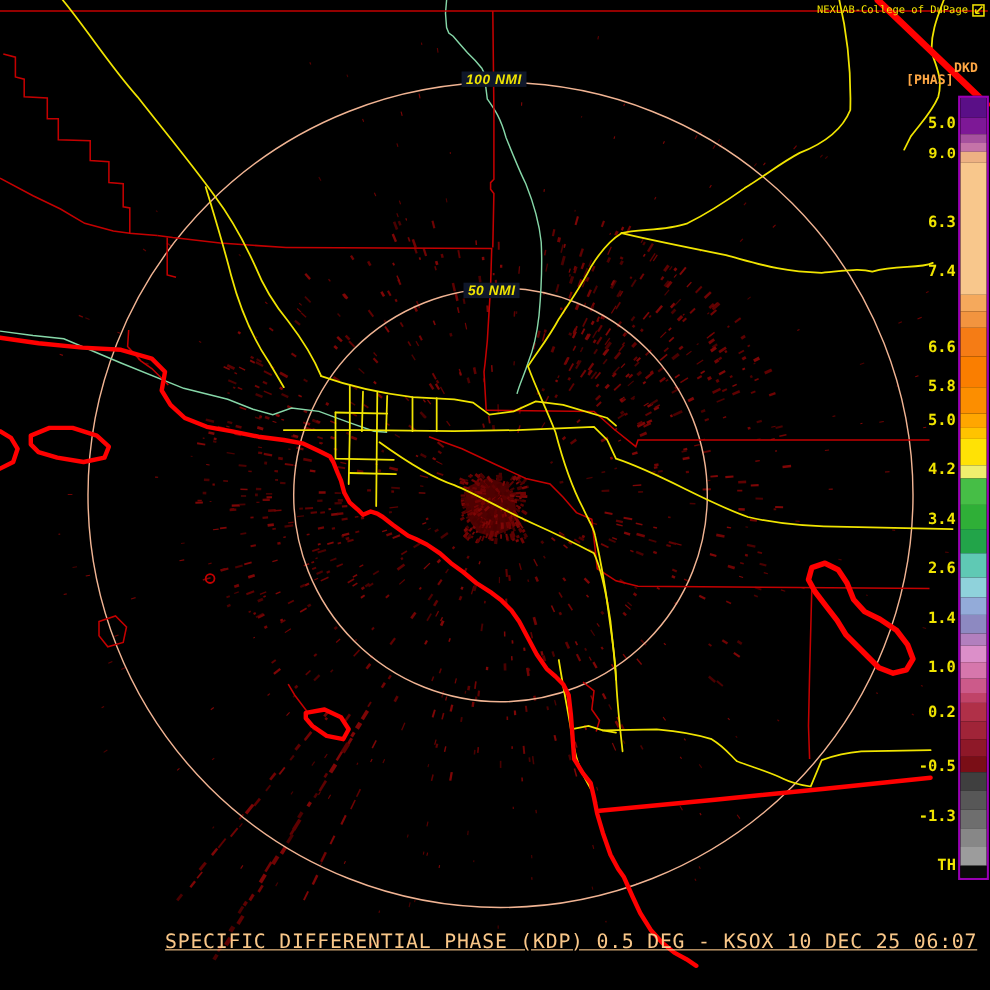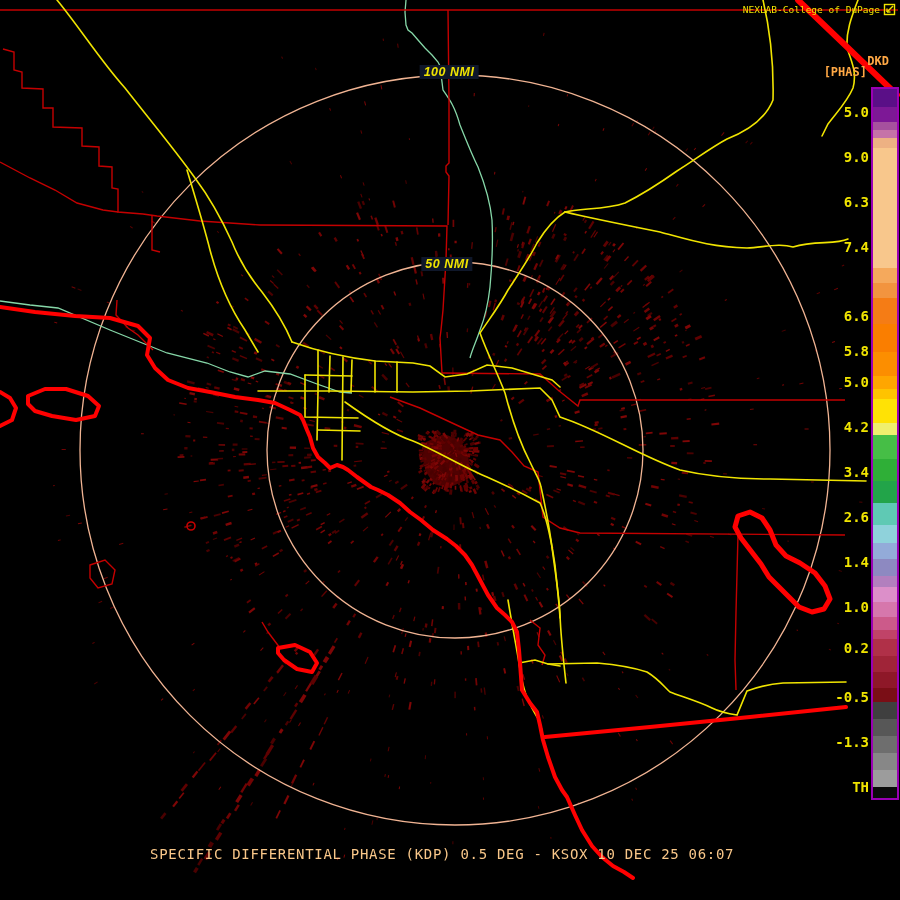--- a/index.html
+++ b/index.html
@@ -12,21 +12,21 @@
   .road{fill:none;stroke:var(--road);stroke-width:1.6;stroke-linecap:round;}
   .coast{fill:none;stroke:var(--border);stroke-width:4;stroke-linejoin:round;stroke-linecap:round;}
   .coast-thick{fill:none;stroke:var(--border);stroke-width:6;stroke-linecap:round;}
   .island-thin{fill:none;stroke:var(--county);stroke-width:1.4;}
   .blobfill{fill:#4F0101;}
   .lbl{position:absolute;white-space:pre;}
   #header-title{top:4px;right:20px;font-size:9.5px;color:var(--text_yellow);}
   #cod-logo{position:absolute;top:3px;right:4px;}
   #product-code{top:54px;right:11px;font-size:12px;font-weight:bold;color:var(--text_amber);}
   #product-units{top:65px;right:33px;font-size:12px;font-weight:bold;color:var(--text_amber);}
-  #caption{top:846px;left:150px;font-size:14px;letter-spacing:0.7px;color:var(--text_peach);}
+  #caption{top:846px;left:150px;font-size:18px;letter-spacing:0.7px;color:var(--text_peach);text-decoration:underline;}
   .ring-label{position:absolute;transform:translateX(-50%);background:#0f172a;padding:0 4px;
               font-family:"Liberation Sans",sans-serif;font-style:italic;font-weight:bold;
               font-size:12.5px;letter-spacing:0.5px;color:var(--text_yellow);}
   #ring-label-outer{left:449px;top:65px;}
   #ring-label-inner{left:447px;top:257px;}
   #colorbar{position:absolute;left:871px;top:87px;width:28px;height:713px;box-sizing:border-box;
             border:2px solid var(--colorbar_border);background:#000;overflow:hidden;}
   .cb-seg{width:100%;}
   #colorbar-labels .cb-lbl{position:absolute;right:31px;height:20px;line-height:20px;
             font-size:14px;font-weight:bold;color:var(--text_yellow);
@@ -1449,21 +1449,21 @@
       <div class="cb-seg" style="height: 14px; background: rgb(122, 14, 22);"></div>
       <div class="cb-seg" style="height: 17px; background: rgb(63, 63, 63);"></div>
       <div class="cb-seg" style="height: 17px; background: rgb(87, 87, 87);"></div>
       <div class="cb-seg" style="height: 17px; background: rgb(110, 110, 110);"></div>
       <div class="cb-seg" style="height: 17px; background: rgb(135, 135, 135);"></div>
       <div class="cb-seg" style="height: 17px; background: rgb(156, 156, 156);"></div>
       <div class="cb-seg" style="height: 15px; background: rgb(10, 10, 10);"></div>
     </div>
   <div id="colorbar-labels">
       <div class="cb-lbl" style="top: 102px;">5.0</div>
-      <div class="cb-lbl" style="top: 147px;">9.0</div>
+      <div class="cb-lbl" style="top: 131px; font-family: Liberation Mono, monospace;">9.0</div>
       <div class="cb-lbl" style="top: 192px;">6.3</div>
       <div class="cb-lbl" style="top: 237px;">7.4</div>
       <div class="cb-lbl" style="top: 282px; margin-top: 24px;">6.6</div>
       <div class="cb-lbl" style="top: 341px;">5.8</div>
       <div class="cb-lbl" style="top: 372px;">5.0</div>
       <div class="cb-lbl" style="top: 417px;">4.2</div>
       <div class="cb-lbl" style="top: 462px;">3.4</div>
       <div class="cb-lbl" style="top: 507px;">2.6</div>
       <div class="cb-lbl" style="top: 552px;">1.4</div>
       <div class="cb-lbl" style="top: 597px;">1.0</div>

